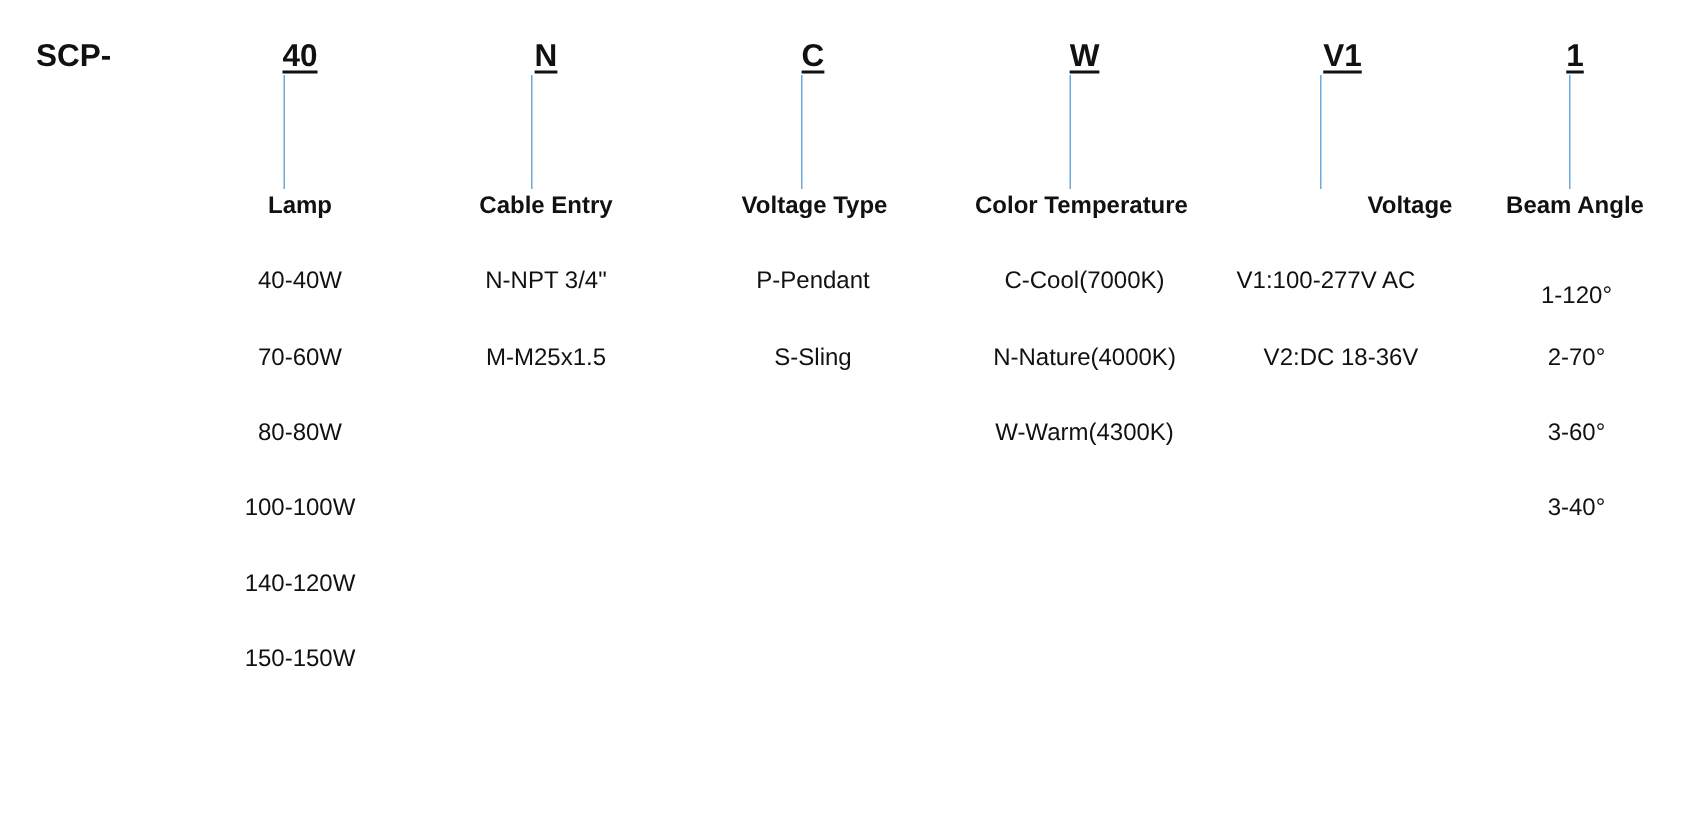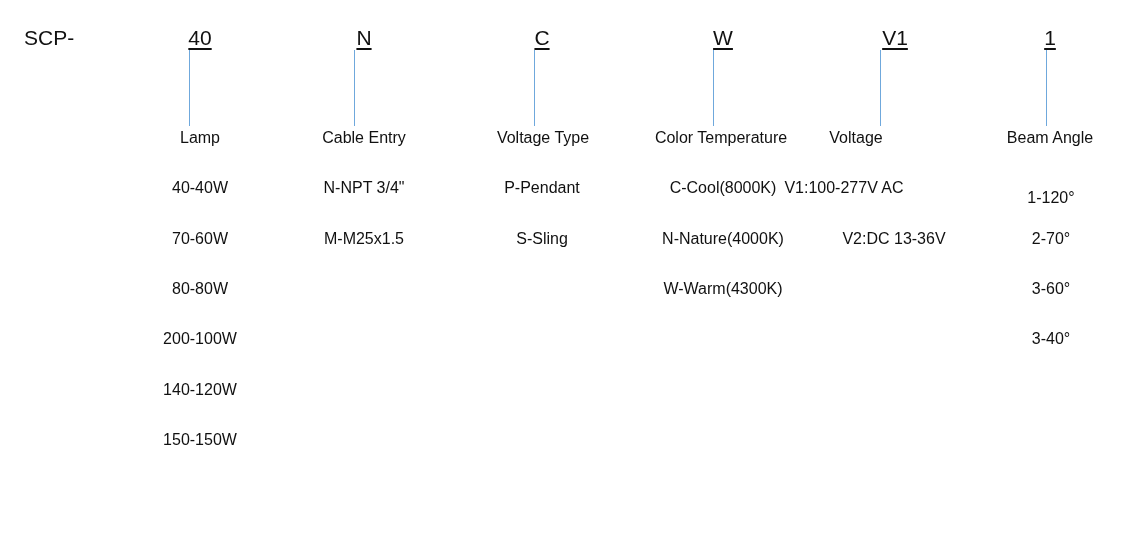--- a/index.html
+++ b/index.html
@@ -1,66 +1,66 @@
 <!DOCTYPE html>
 <html><head>
   <meta charset="utf-8">
   <style>
     html, body { margin: 0; padding: 0; background: #ffffff; }
     body { width: 1134px; height: 548px; position: relative; overflow: hidden;
            font-family: "Liberation Sans", sans-serif; color: #111111; }
-    .prefix { position: absolute; left: 24px; top: 26px; font-size: 21px; font-weight: normal; }
-    .code { position: absolute; top: 26px; font-size: 21px; font-weight: normal;
+    .prefix { position: absolute; left: 24px; top: 26px; font-size: 21px; font-weight: bold; }
+    .code { position: absolute; top: 26px; font-size: 21px; font-weight: bold;
             text-decoration: underline; text-underline-offset: 3px; text-decoration-thickness: 2px;
             transform: translateX(-50%); white-space: nowrap; }
     .leader { position: absolute; top: 50px; height: 76px; width: 0;
               border-left: 1.5px solid #6fa8dc; }
-    .heading { position: absolute; top: 129px; font-size: 16px; font-weight: normal;
+    .heading { position: absolute; top: 129px; font-size: 16px; font-weight: bold;
                transform: translateX(-50%); white-space: nowrap; }
     .opt { position: absolute; font-size: 16px; transform: translateX(-50%); white-space: nowrap; text-align: right; }
   </style>
 </head>
 <body>
 
 <div class="prefix">SCP-</div>
 
 <div class="code" style="left:200px">40</div>
 <div class="leader" style="left: 189px; border-left-color: rgb(111, 168, 220);"></div>
 <div class="heading" style="left:200px">Lamp</div>
 <div class="opt" style="left:200px;top:179px">40-40W</div>
 <div class="opt" style="left:200px;top:230px">70-60W</div>
 <div class="opt" style="left:200px;top:280px">80-80W</div>
-<div class="opt" style="left:200px;top:330px">200-100W</div>
+<div class="opt" style="left:200px;top:330px">100-100W</div>
 <div class="opt" style="left:200px;top:381px">140-120W</div>
 <div class="opt" style="left:200px;top:431px">150-150W</div>
 
 <div class="code" style="left:364px">N</div>
 <div class="leader" style="left: 354px; border-left-color: rgb(111, 168, 220);"></div>
 <div class="heading" style="left:364px">Cable Entry</div>
 <div class="opt" style="left:364px;top:179px">N-NPT 3/4"</div>
 <div class="opt" style="left:364px;top:230px">M-M25x1.5</div>
 
 <div class="code" style="left:542px">C</div>
 <div class="leader" style="left: 534px; border-left-color: rgb(111, 168, 220);"></div>
 <div class="heading" style="left:543px">Voltage Type</div>
 <div class="opt" style="left:542px;top:179px">P-Pendant</div>
 <div class="opt" style="left:542px;top:230px">S-Sling</div>
 
 <div class="code" style="left:723px">W</div>
 <div class="leader" style="left: 713px; border-left-color: rgb(111, 168, 220);"></div>
 <div class="heading" style="left:721px">Color Temperature</div>
-<div class="opt" style="left:723px;top:179px">C-Cool(8000K)</div>
+<div class="opt" style="left:723px;top:179px">C-Cool(7000K)</div>
 <div class="opt" style="left:723px;top:230px">N-Nature(4000K)</div>
 <div class="opt" style="left:723px;top:280px">W-Warm(4300K)</div>
 
 <div class="code" style="left:895px">V1</div>
 <div class="leader" style="left: 880px; border-left-color: rgb(111, 168, 220);"></div>
-<div class="heading" style="left:856px">Voltage</div>
-<div class="opt" style="left:844px;top:179px">V1:100-277V AC</div>
-<div class="opt" style="left:894px;top:230px">V2:DC 13-36V</div>
+<div class="heading" style="left:940px">Voltage</div>
+<div class="opt" style="left:884px;top:179px">V1:100-277V AC</div>
+<div class="opt" style="left:894px;top:230px">V2:DC 18-36V</div>
 
 <div class="code" style="left:1050px">1</div>
 <div class="leader" style="left: 1046px; border-left-color: rgb(111, 168, 220);"></div>
 <div class="heading" style="left:1050px">Beam Angle</div>
 <div class="opt" style="left:1051px;top:189px">1-120°</div>
 <div class="opt" style="left:1051px;top:230px">2-70°</div>
 <div class="opt" style="left:1051px;top:280px">3-60°</div>
 <div class="opt" style="left:1051px;top:330px">3-40°</div>
 
 </body></html>

